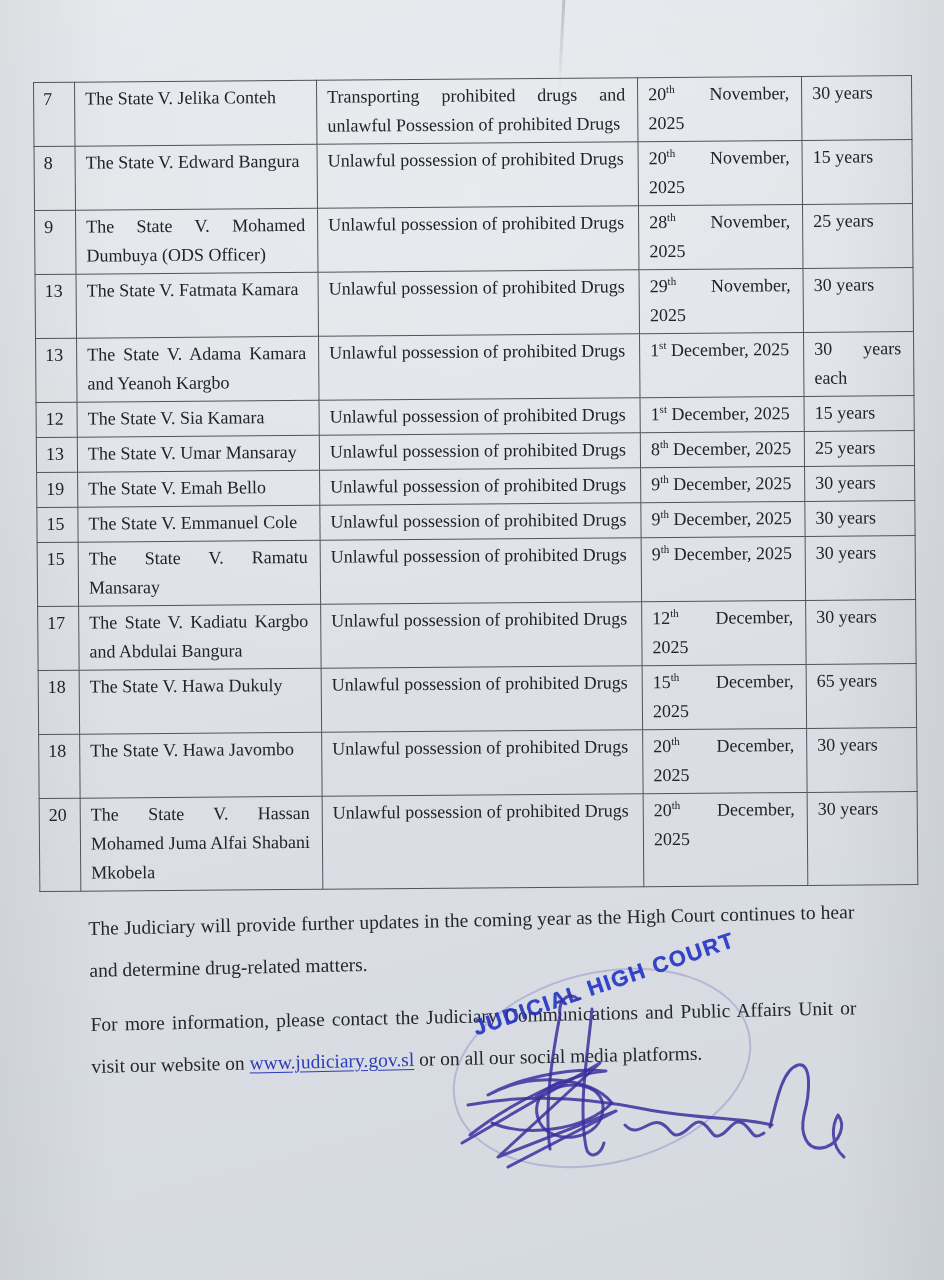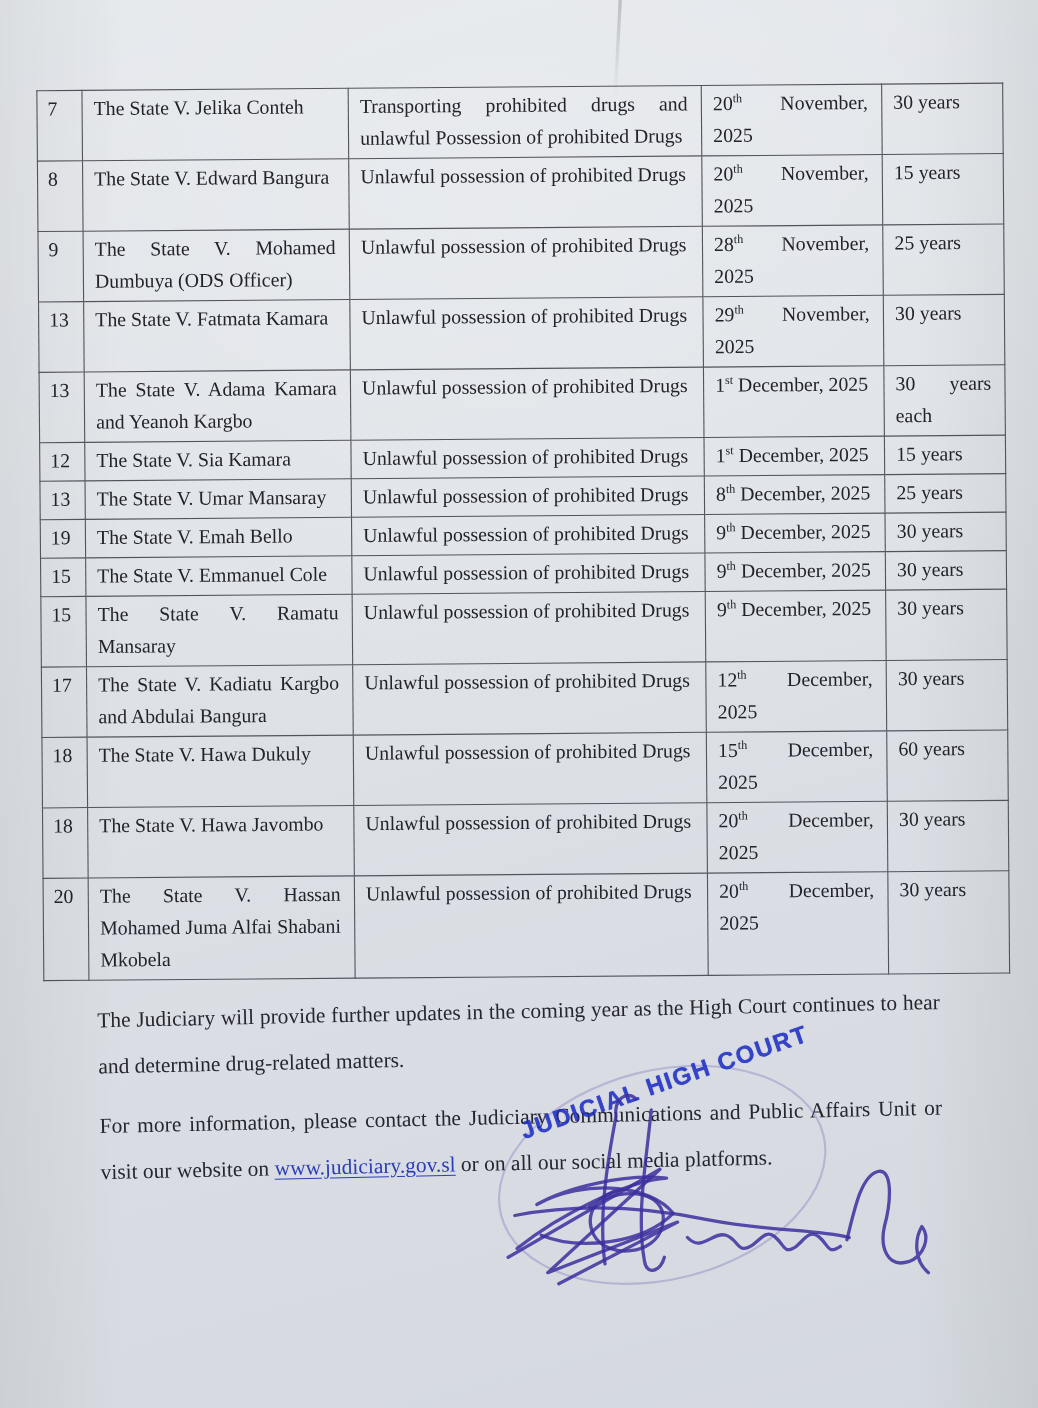--- a/index.html
+++ b/index.html
@@ -267,21 +267,21 @@
               <div>The State V. Hawa Dukuly</div>
             </td>
             <td>
               <div>Unlawful possession of prohibited Drugs</div>
             </td>
             <td>
               <div class="jl">15<sup>th</sup> December,</div>
               <div>2025</div>
             </td>
             <td>
-              <div>60 years</div>
+              <div>65 years</div>
             </td>
           </tr>
           <tr>
             <td class="num">18</td>
             <td>
               <div>The State V. Hawa Javombo</div>
             </td>
             <td>
               <div>Unlawful possession of prohibited Drugs</div>
             </td>

